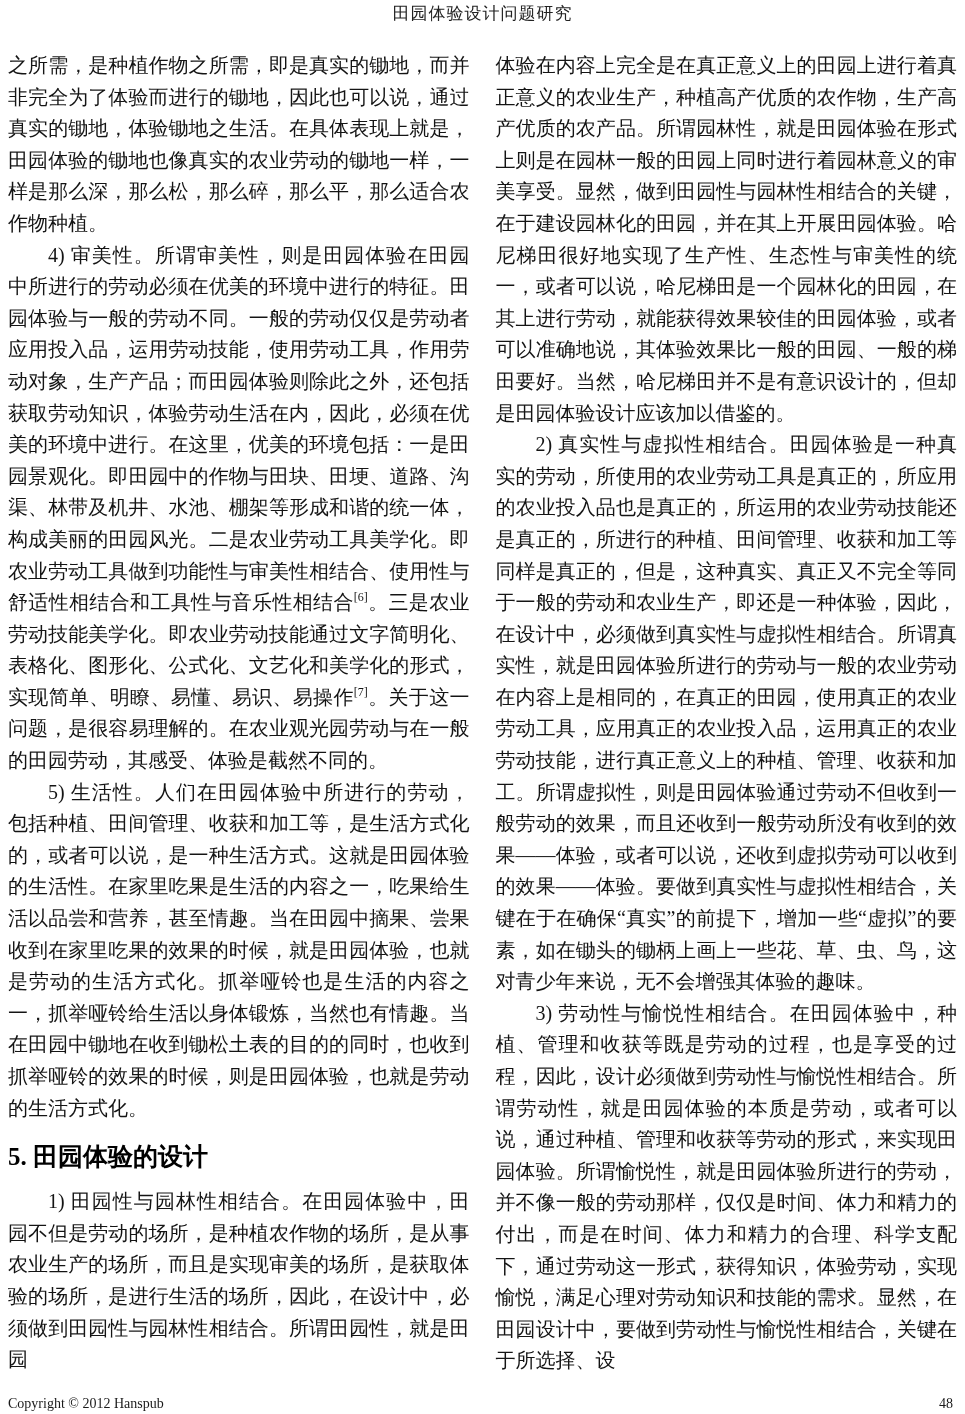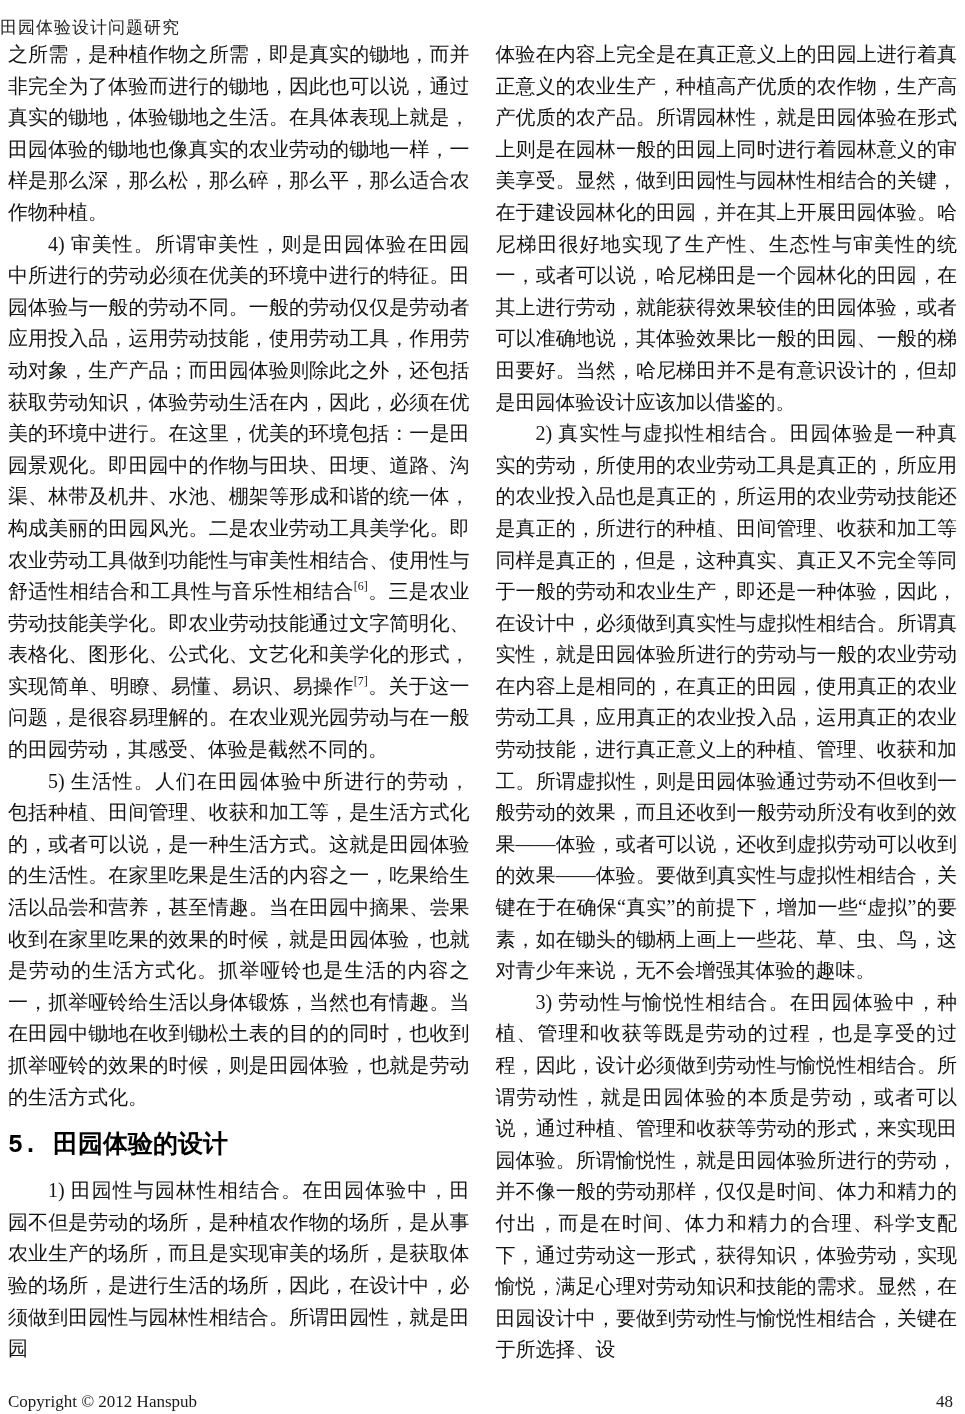--- a/index.html
+++ b/index.html
@@ -9,65 +9,67 @@
   }
   body {
     width: 965px;
     height: 1414px;
     position: relative;
     overflow: hidden;
     color: #141414;
     font-family: "Liberation Serif", "DejaVu Serif", serif;
   }
   .header-title {
+    text-align: center;
     font-size: 17px;
-    padding-top: 16px;
+    padding-top: 2px;
     letter-spacing: 1px;
     color: #222;
   }
   .columns {
     display: flex;
     gap: 26px;
     padding: 0 8px;
+    margin-top: 25px;
   }
   .col {
     width: 462px;
     font-size: 20px;
     line-height: 31.6px;
     text-align: justify;
     text-justify: inter-ideograph;
   }
   .para {
     margin: 0;
   }
   .para.indent {
     text-indent: 2em;
   }
   .section-heading {
-    font-family: Liberation Mono, monospace;
+    font-family: Liberation Serif, serif;
     font-size: 25px;
     font-weight: bold;
     line-height: 34px;
     margin: 16px 0 12px 0;
     color: #000;
   }
   sup.cite {
     font-size: 12px;
     line-height: 0;
     vertical-align: super;
   }
   .footer {
     position: absolute;
     left: 8px;
     right: 12px;
     bottom: 2px;
     display: flex;
     justify-content: space-between;
     align-items: baseline;
-    font-size: 17px;
+    font-size: 14px;
     color: #1a1a1a;
   }
 </style>
 </head>
 <body>
 
 <div class="header-title">田园体验设计问题研究</div>
 
 <div class="columns">
   <div class="col">

